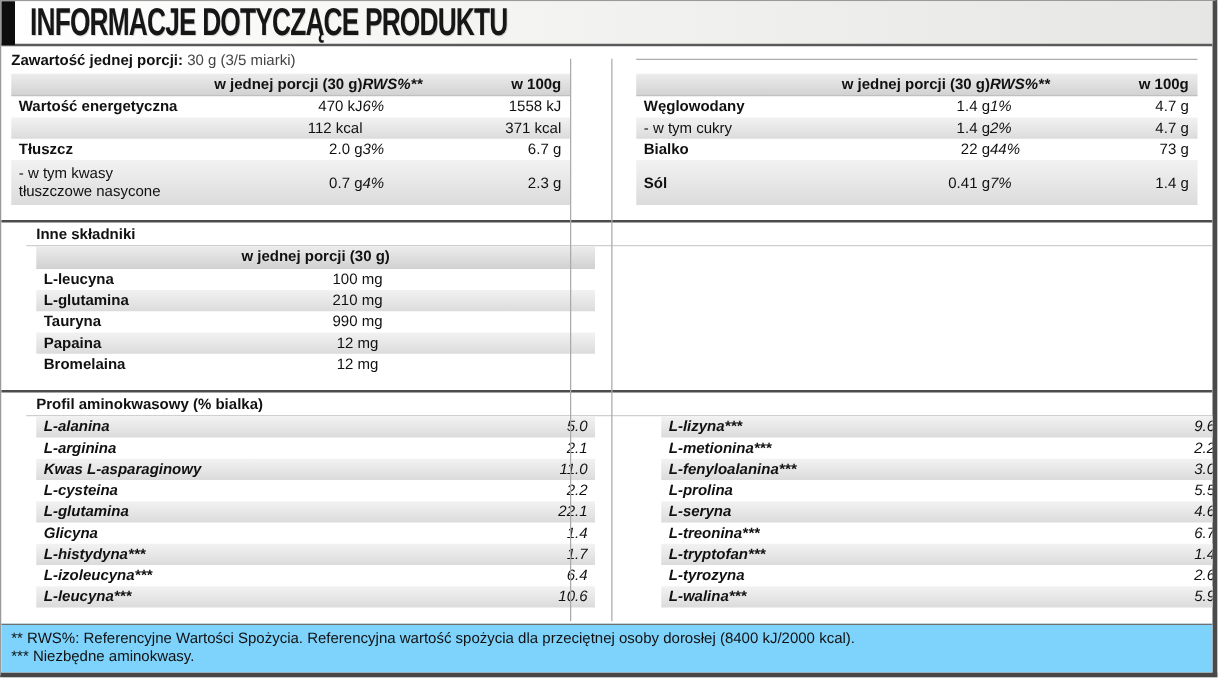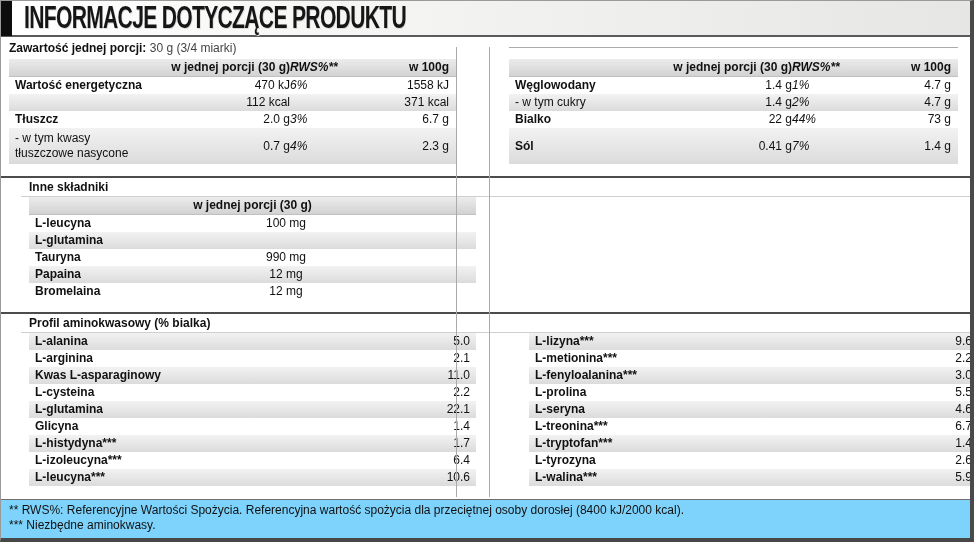--- a/index.html
+++ b/index.html
@@ -54,21 +54,21 @@
   .section-title { height:19px; line-height:19px; padding-left:8px; font-weight:bold; border-bottom:1px solid #cfcfcf; }
   
   .itable { width:447px; margin-left:8px; }
   .irow { display:flex; align-items:center; min-height:17px; line-height:17px; padding-left:6px; }
   .irow.hdr { min-height:18px; font-weight:bold; justify-content:center; padding-left:0;
     background:linear-gradient(180deg,#ececec 0%,#dedede 55%,#d2d2d2 100%);
     border-bottom:1px solid #c0c0c0; }
   .ilabel { flex:0 0 176px; }
   .ival { flex:0 0 150px; text-align:center; }
   
-  .arow { display:flex; align-items:flex-start; min-height:17px; line-height:17px; padding:0 6px; }
+  .arow { display:flex; align-items:flex-start; min-height:17px; line-height:17px; padding:0 6px;font-style:italic; }
   .alabel { flex:1 1 auto; }
   .aval { text-align:right; }
   
   .footer { position:absolute; left:0; right:0; bottom:0; border-top:1px solid #6f6f6f; padding:3px 8px 5px 8px; background:#7dd3fc; }
   .footer div { line-height:15px; }
   
   .vline { position:absolute; width:1px; background:#aaaaaa; top:46px; height:450px; }
   .vline1 { left:455px; }
   .vline2 { left:488px; }
   .topline-right { position:absolute; left:508px; width:449px; top:46px; height:1px; background:#ababab; }
@@ -78,21 +78,21 @@
 
 <div class="panel">
 
   <div class="title-bar">
     <div class="accent-block"></div>
     <span class="page-title">INFORMACJE DOTYCZĄCE PRODUKTU</span>
   </div>
 
   <div class="serving-row">
     <span class="b">Zawartość jednej porcji:</span>
-    <span class="val">30 g (3/4 miarki)</span>
+    <span class="val">30 g (3/5 miarki)</span>
   </div>
 
   <div class="vline vline1"></div>
   <div class="vline vline2"></div>
   <div class="topline-right"></div>
 
   <div class="cols">
 
     <div class="half-l">
       <div class="nrow hdr">
@@ -168,20 +168,21 @@
     <div class="itable">
       <div class="irow hdr">
         <span>w jednej porcji (30 g)</span>
       </div>
       <div class="irow">
         <span class="ilabel b">L-leucyna</span>
         <span class="ival">100 mg</span>
       </div>
       <div class="irow stripe">
         <span class="ilabel b">L-glutamina</span>
+        <span class="ival">210 mg</span>
       </div>
       <div class="irow">
         <span class="ilabel b">Tauryna</span>
         <span class="ival">990 mg</span>
       </div>
       <div class="irow stripe">
         <span class="ilabel b">Papaina</span>
         <span class="ival">12 mg</span>
       </div>
       <div class="irow">

